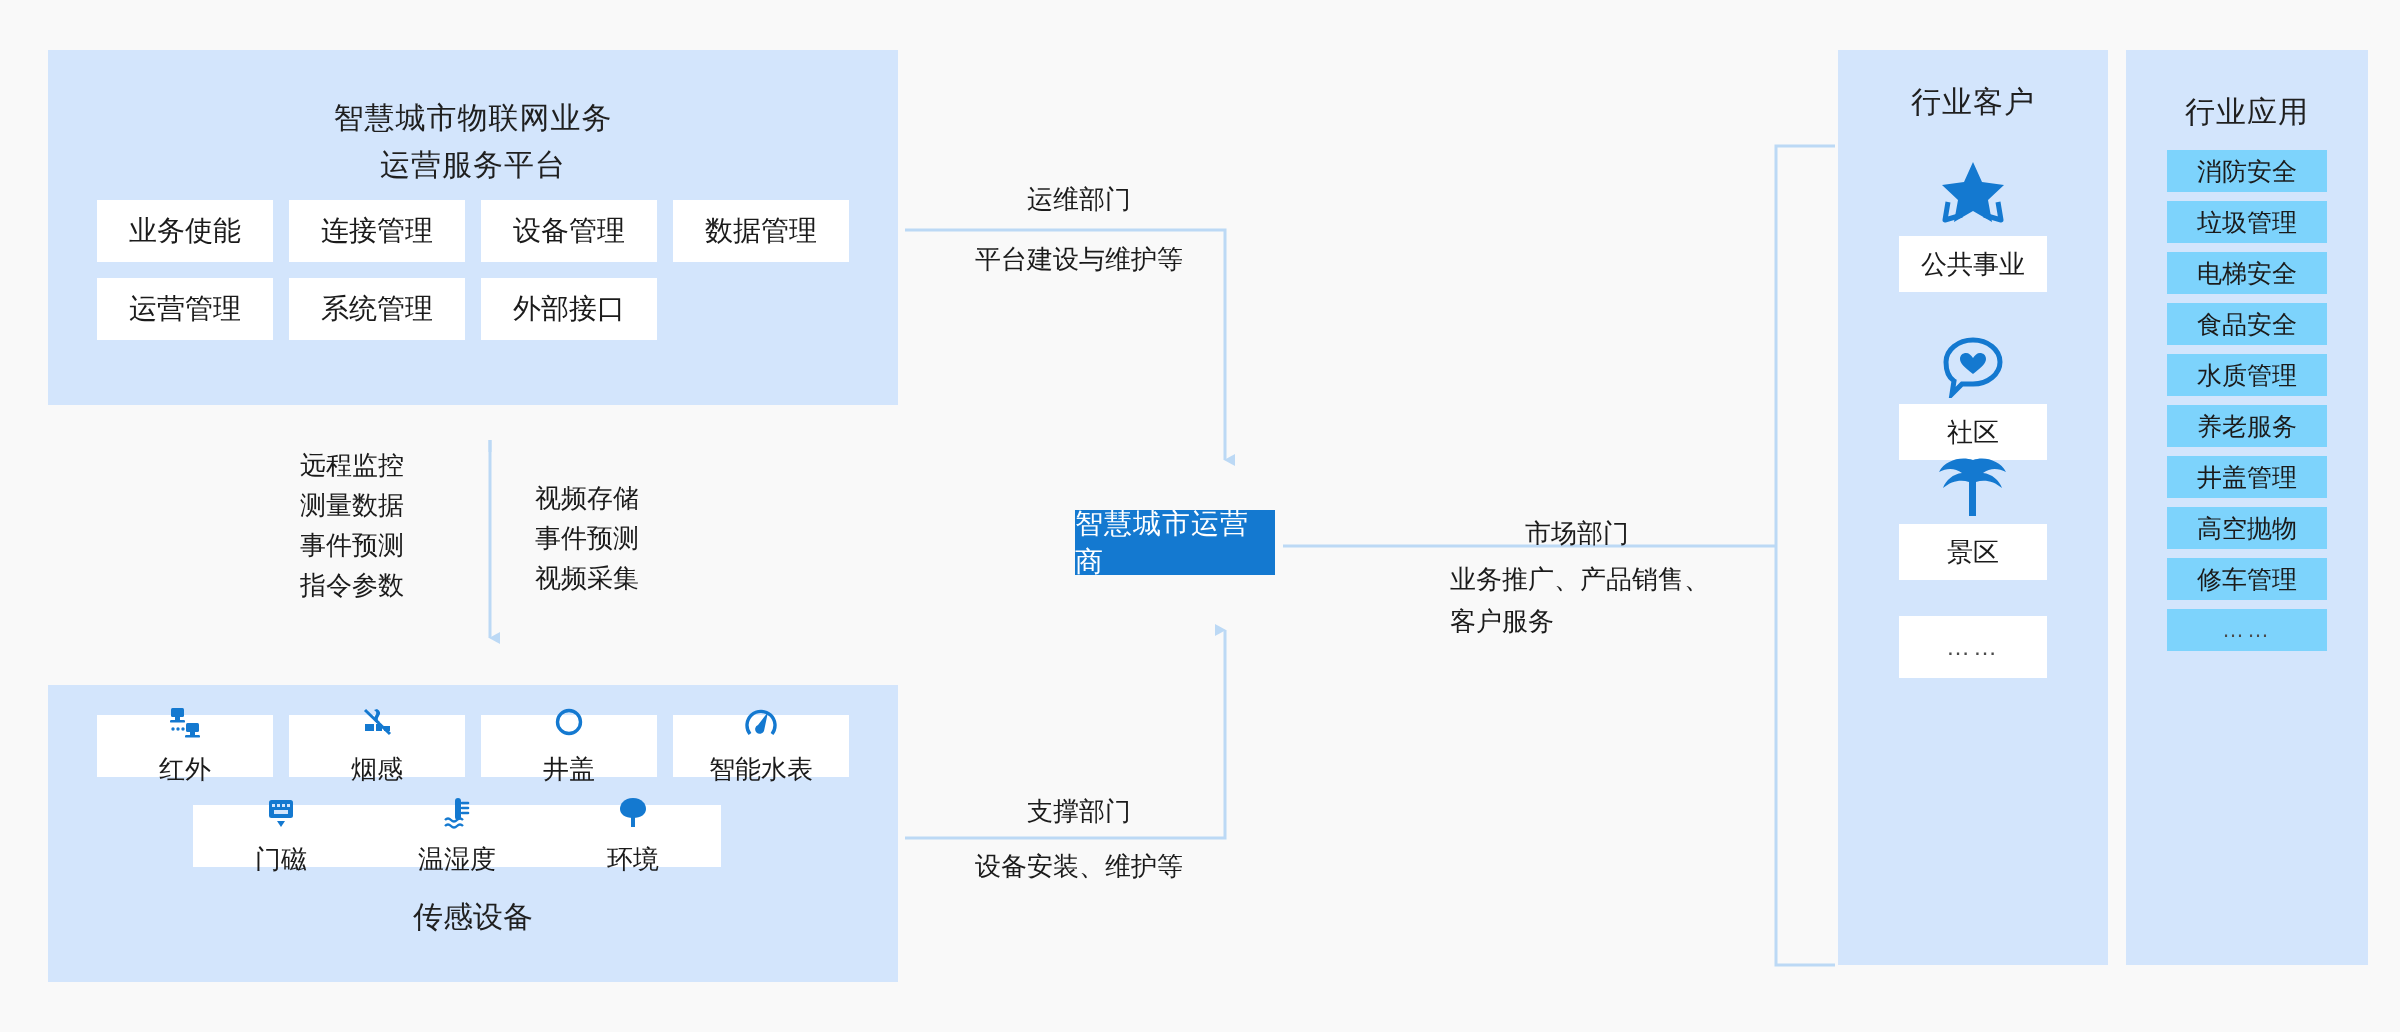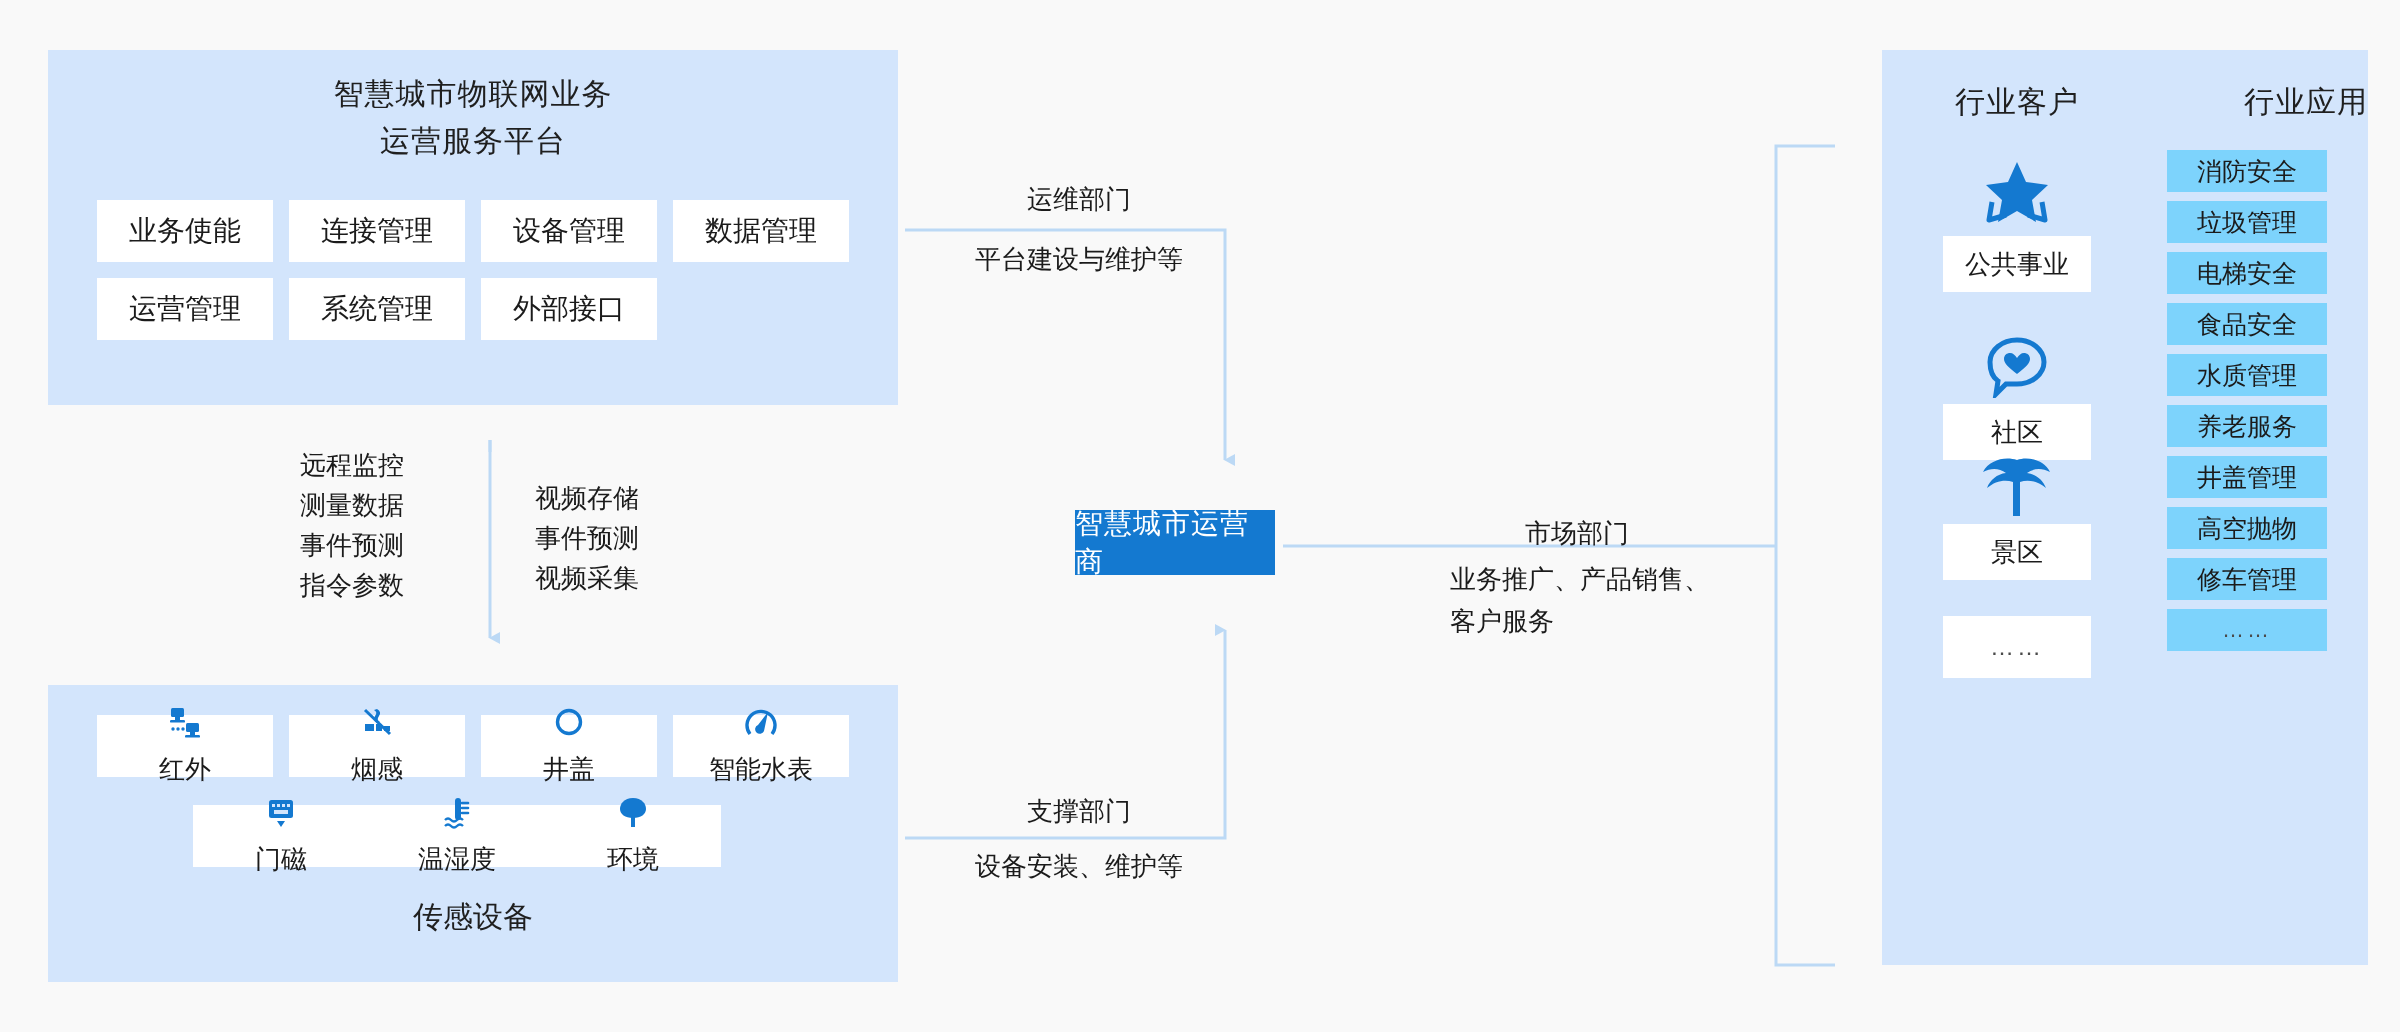--- a/index.html
+++ b/index.html
@@ -13,21 +13,21 @@
   #stage{position:relative;width:2400px;height:1032px;}
 
   
   .panel{position:absolute;background:#d3e5fc;}
   .panel-title{
     text-align:center;font-size:30px;color:#1f1f1f;letter-spacing:1px;
   }
 
   
   #platform-panel{left:48px;top:50px;width:850px;height:355px;}
-  #platform-title{padding-top:20px;line-height:47px;}
+  #platform-title{padding-top:44px;line-height:47px;}
   #platform-grid{
     position:absolute;left:49px;top:150px;width:752px;
     display:grid;grid-template-columns:repeat(4,176px);
     grid-auto-rows:62px;column-gap:16px;row-gap:16px;
   }
   .plat-cell{
     background:#fff;display:flex;align-items:center;justify-content:center;
     font-size:28px;color:#1b1b1b;
   }
 
@@ -69,38 +69,38 @@
   #ops-dept-desc{left:975px;top:238px;}
   #market-dept-title{left:1525px;top:512px;}
   #market-dept-desc{left:1450px;top:558px;text-align:left;}
   #support-dept-title{left:1027px;top:790px;}
   #support-dept-desc{left:975px;top:845px;}
 
   
   #wires{position:absolute;left:0;top:0;width:2400px;height:1032px;pointer-events:none;}
 
   
-  #customer-panel{left:1838px;top:50px;width:270px;height:915px;margin-left:44px;}
+  #customer-panel{left:1838px;top:50px;width:270px;height:915px;}
   #customer-title{padding-top:32px;}
   .cust-item{position:absolute;left:0;width:100%;text-align:center;}
   .cust-icon{height:80px;display:flex;align-items:flex-end;justify-content:center;}
   .cust-chip{
     margin:6px auto 0;width:148px;height:56px;background:#fff;
     display:flex;align-items:center;justify-content:center;
     font-size:26px;color:#1b1b1b;
   }
   #cust-1{top:100px;}
   #cust-2{top:268px;}
   #cust-3{top:388px;}
   #cust-more{top:560px;}
   #cust-more .cust-chip{height:62px;font-size:24px;letter-spacing:3px;color:#4a4a4a;}
 
   
   #app-panel{left:2126px;top:50px;width:242px;height:915px;}
-  #app-title{padding-top:32px;text-align:right;}
+  #app-title{padding-top:42px;}
   #app-list{
     position:absolute;left:0;top:100px;width:100%;
     display:flex;flex-direction:column;align-items:center;gap:9px;
   }
   .app-chip{
     width:160px;height:42px;background:#7dd3fc;display:flex;
     align-items:center;justify-content:center;font-size:25px;color:#1b1b1b;
   }
   .app-chip.ellipsis{font-size:22px;letter-spacing:3px;color:#4a4a4a;}
 </style>

